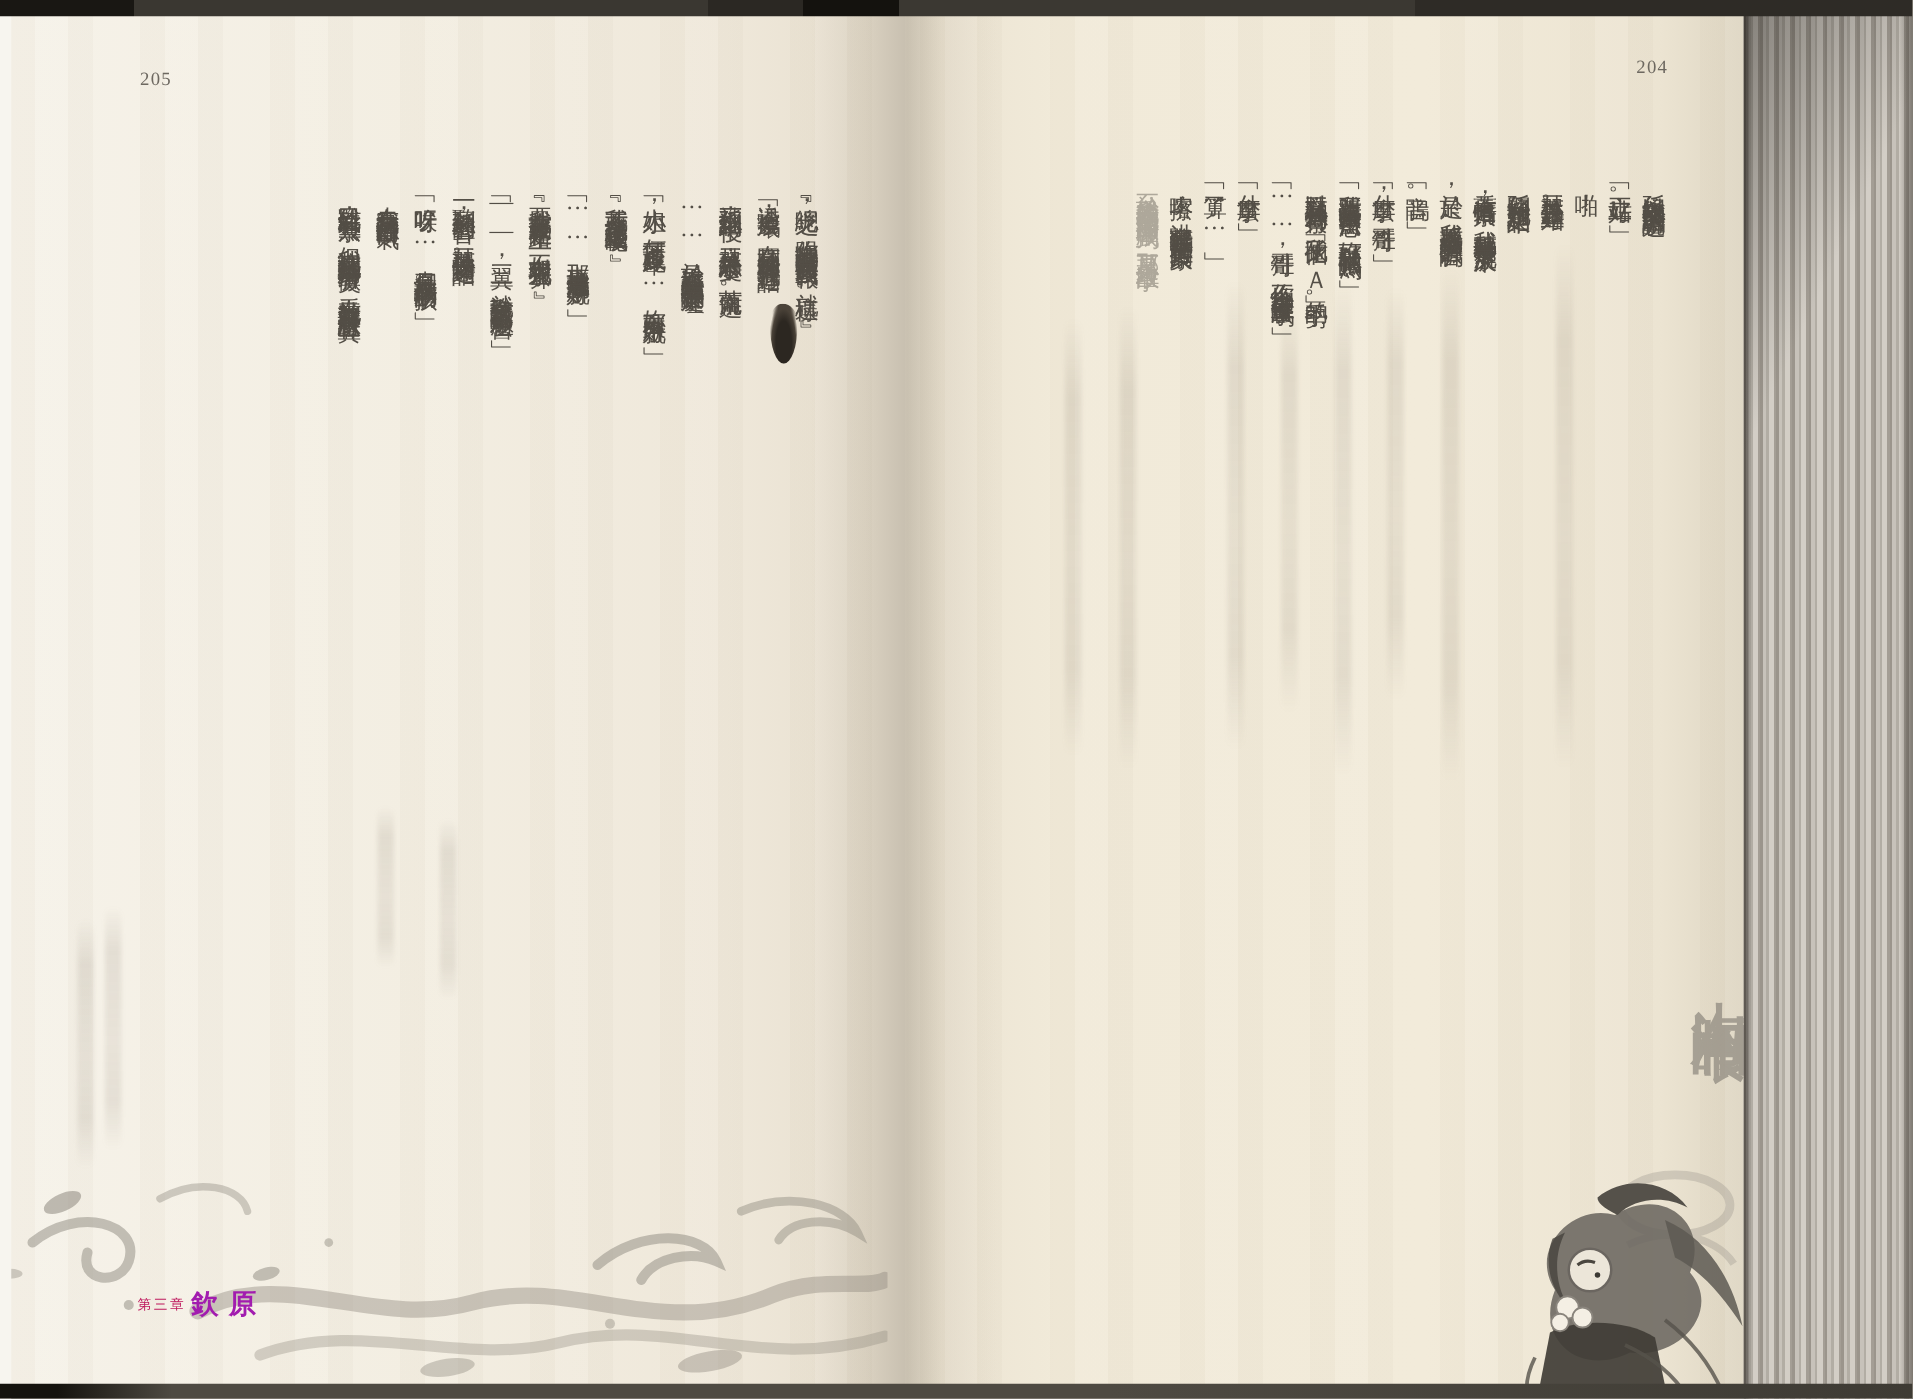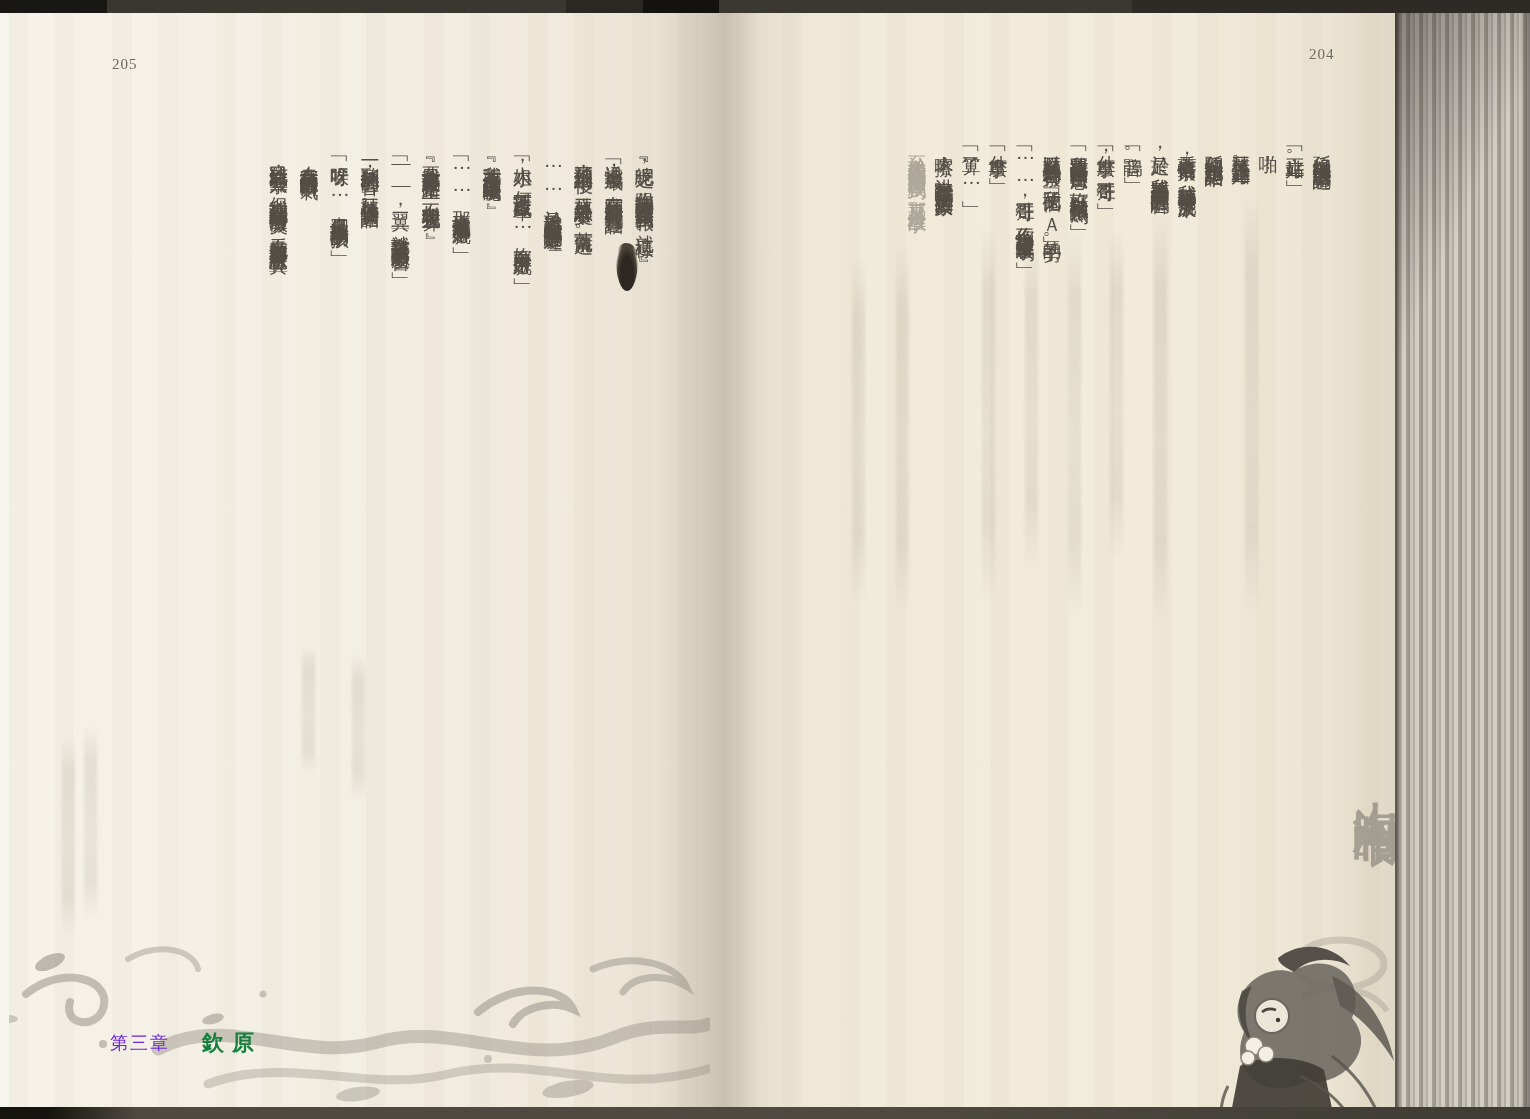--- a/index.html
+++ b/index.html
@@ -30,22 +30,22 @@
       linear-gradient(115deg,rgba(32,29,25,.45),rgba(32,29,25,0) 26%),
       linear-gradient(90deg,rgba(45,40,35,.55) 0 3px,rgba(45,40,35,0) 6px),
       linear-gradient(90deg,rgba(0,0,0,0) 92%,rgba(40,36,30,.45) 100%),
       repeating-linear-gradient(90deg,#9b958c 0 2px,#c7c2ba 2px 5px,#b2ada4 5px 7px,#d3cec6 7px 11px,#a49e95 11px 13px),
       linear-gradient(180deg,#b3aea6 0%,#c5c0b8 18%,#cbc6be 58%,#a39d94 100%);}
   
   .pagenum{position:absolute;z-index:3;font-size:15px;letter-spacing:1px;color:#6d6860;}
   .pn-left{left:112px;top:56px;text-align:center;}
   .pn-right{left:1286px;top:46px;margin-left:23px;}
   .footer{position:absolute;left:110px;top:1028px;z-index:4;display:flex;align-items:center;}
-  .footer .chap{font-size:18px;color:#6d28d9;letter-spacing:2px;}
-  .footer .title{font-size:22px;font-weight:bold;color:#15803d;letter-spacing:8px;margin-left:32px;}
+  .footer .chap{font-size:11px;color:#be185d;letter-spacing:2px;}
+  .footer .title{font-size:22px;font-weight:bold;color:#a21caf;letter-spacing:8px;margin-left:4px;}
   
   .vtext{position:absolute;z-index:3;writing-mode:vertical-rl;-webkit-writing-mode:vertical-rl;
     text-orientation:upright;-webkit-text-orientation:upright;
     font-size:19px;line-height:19px;letter-spacing:1.5px;color:#534e46;}
   .left-text{left:100px;top:150px;width:566px;height:792px;}
   .left-text p{margin:0 11.5px;}
   .right-text{left:775px;top:140px;width:565px;height:626px;}
   .right-text p{margin:0 8px;}
   .vtext p{padding:0;}
   .faint{opacity:.42;filter:blur(.4px);}

